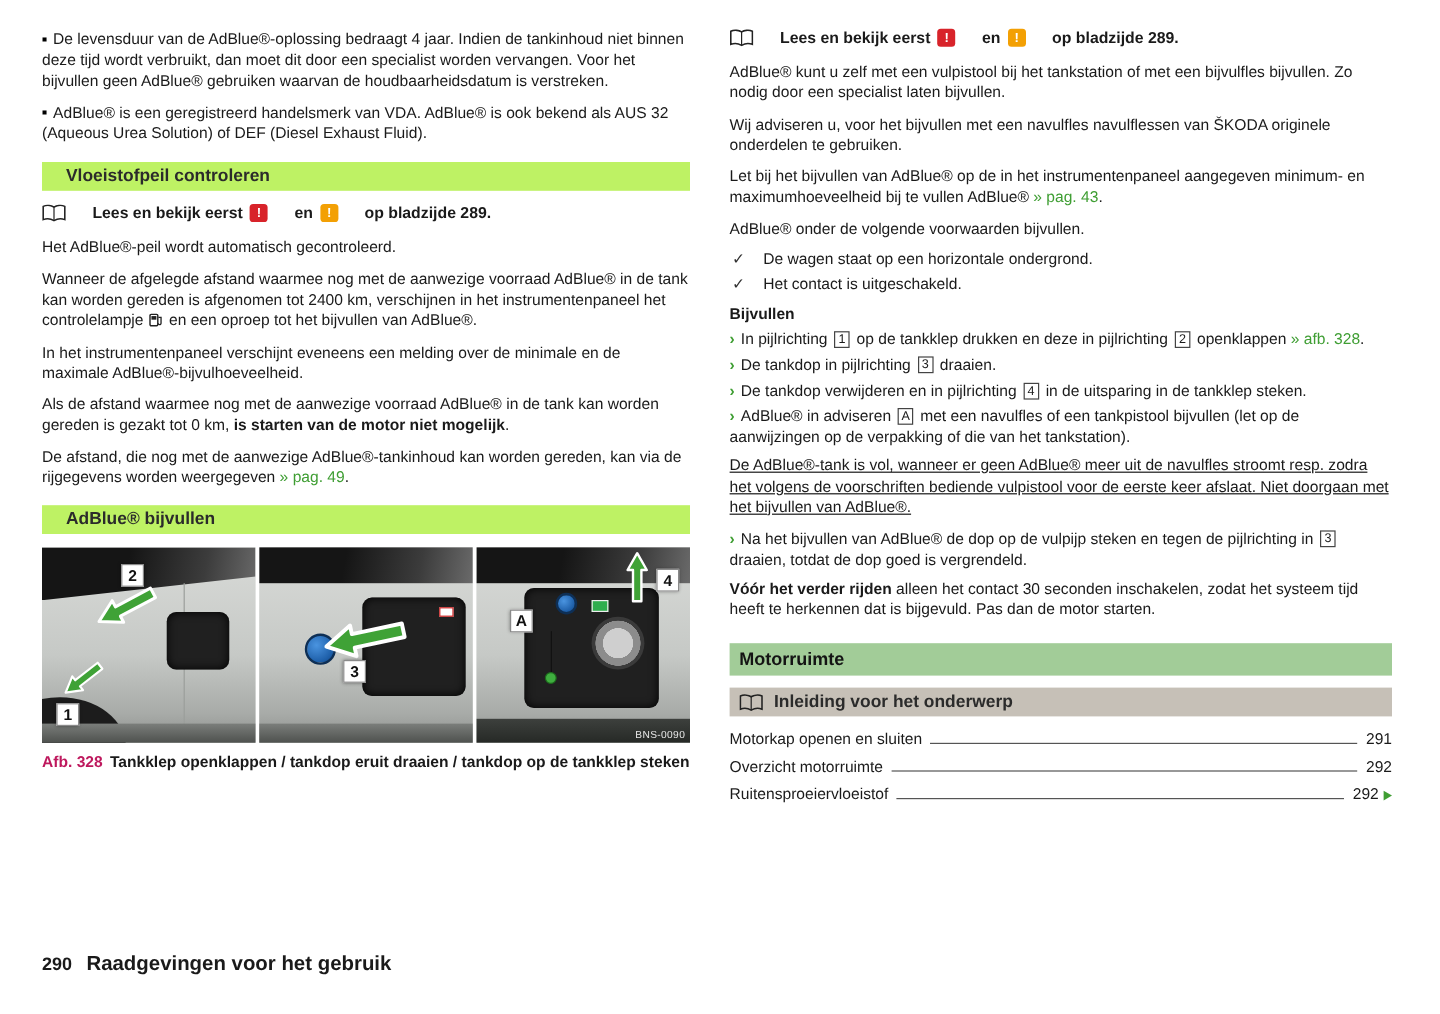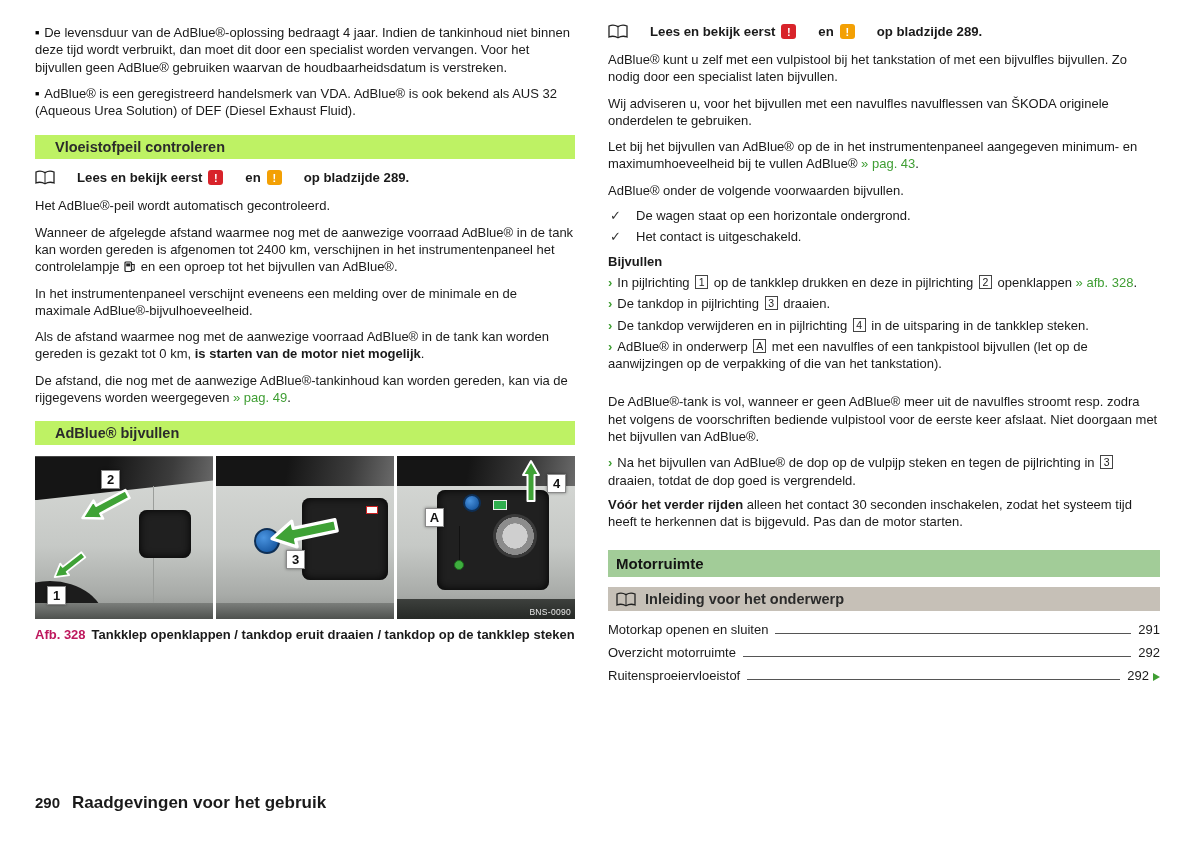--- a/index.html
+++ b/index.html
@@ -227,23 +227,23 @@
       </div>
 
     <div class="subhead">Bijvullen</div>
 
     <p class="step"><span>In pijlrichting </span><span class="keybox">1</span><span> op de tankklep drukken en deze in pijlrichting </span><span class="keybox">2</span><span> openklappen </span><a class="xref">» afb. 328</a><span>.</span></p>
 
     <p class="step"><span>De tankdop in pijlrichting </span><span class="keybox">3</span><span> draaien.</span></p>
 
     <p class="step"><span>De tankdop verwijderen en in pijlrichting </span><span class="keybox">4</span><span> in de uitsparing in de tankklep steken.</span></p>
 
-    <p class="step"><span>AdBlue® in onderwerp </span><span class="keybox">A</span><span> met een navulfles of een tankpistool bijvullen (let op de aanwijzingen op de verpakking of die van het tankstation).</span></p>
-
-    <p style="margin-top:21px;"><span>De AdBlue®-tank is vol, wanneer er geen AdBlue® meer uit de navulfles stroomt resp. zodra het volgens de voorschriften bediende vulpistool voor de eerste keer afslaat. Niet doorgaan met het bijvullen van AdBlue®.</span></p>
+    <p class="step"><span>AdBlue® in adviseren </span><span class="keybox">A</span><span> met een navulfles of een tankpistool bijvullen (let op de aanwijzingen op de verpakking of die van het tankstation).</span></p>
+
+    <p style="margin-top:7px;text-decoration:underline;"><span>De AdBlue®-tank is vol, wanneer er geen AdBlue® meer uit de navulfles stroomt resp. zodra het volgens de voorschriften bediende vulpistool voor de eerste keer afslaat. Niet doorgaan met het bijvullen van AdBlue®.</span></p>
 
     <p class="step"><span>Na het bijvullen van AdBlue® de dop op de vulpijp steken en tegen de pijlrichting in </span><span class="keybox">3</span><span> draaien, totdat de dop goed is vergrendeld.</span></p>
 
 
     <p style="margin-top:7px;"><b class="inlineb">Vóór het verder rijden</b><span> alleen het contact 30 seconden inschakelen, zodat het systeem tijd heeft te herkennen dat is bijgevuld. Pas dan de motor starten.</span></p>
 
     <div class="green-bar">Motorruimte</div>
 
     <div class="icon-bar">
       <span class="bookicon">

